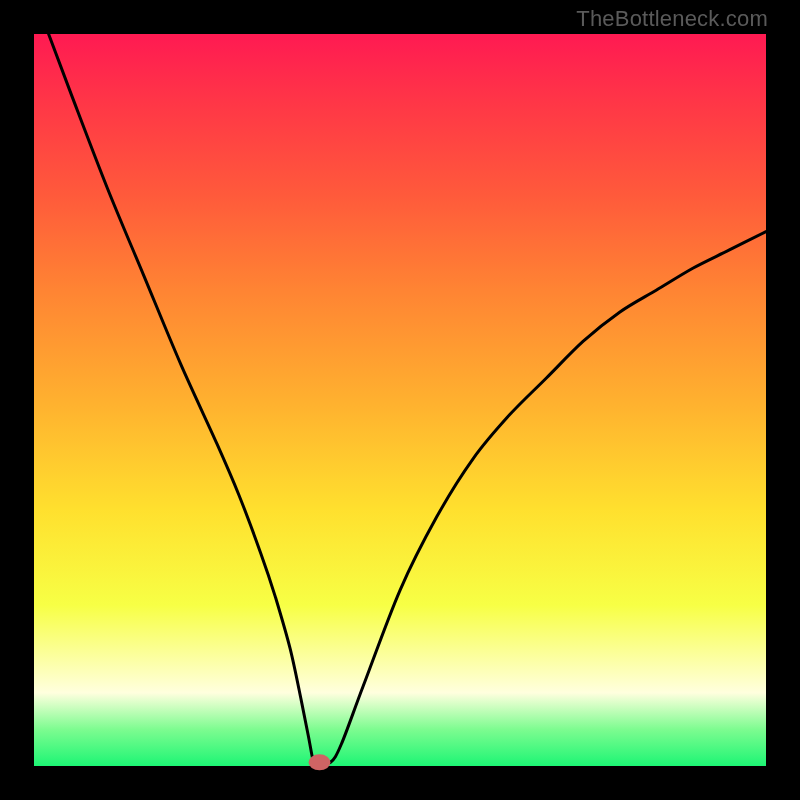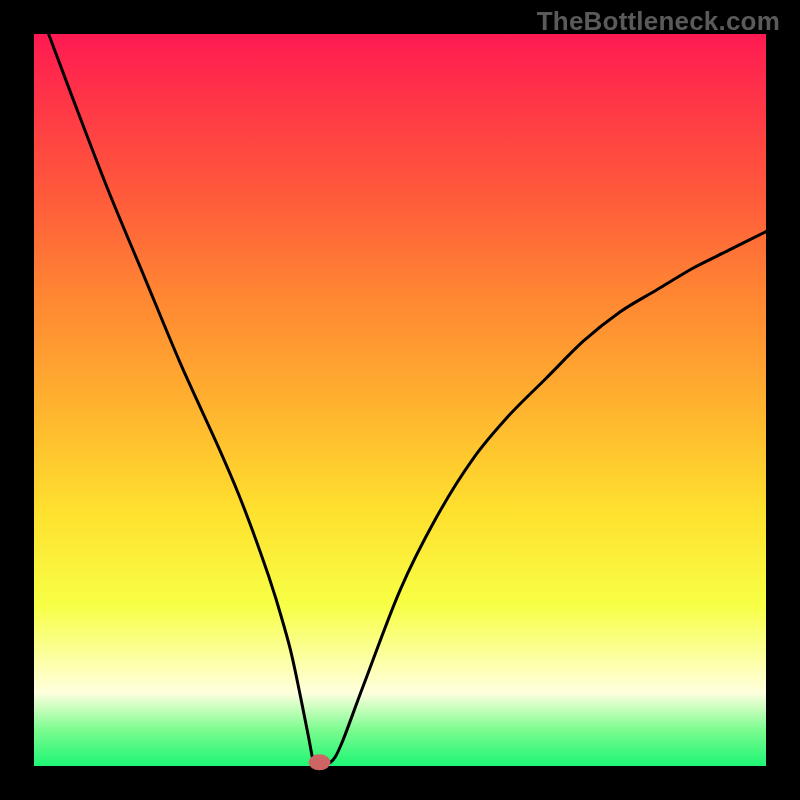--- a/index.html
+++ b/index.html
@@ -43,24 +43,24 @@
     position: absolute;
     top: 0;
     left: 0;
     width: 732px;
     height: 732px;
     overflow: visible;
   }
   .watermark {
     position: absolute;
     top: 6px;
-    right: 20px;
+    right: 32px;
     color: #5a5a5a;
-    font-size: 26px;
-    font-weight: 700;
+    font-size: 22px;
+    font-weight: 400;
     letter-spacing: 0.2px;
   }
 </style>
 </head>
 <body>
 
 <div class="frame">
 
   <div class="watermark">TheBottleneck.com</div>
 

